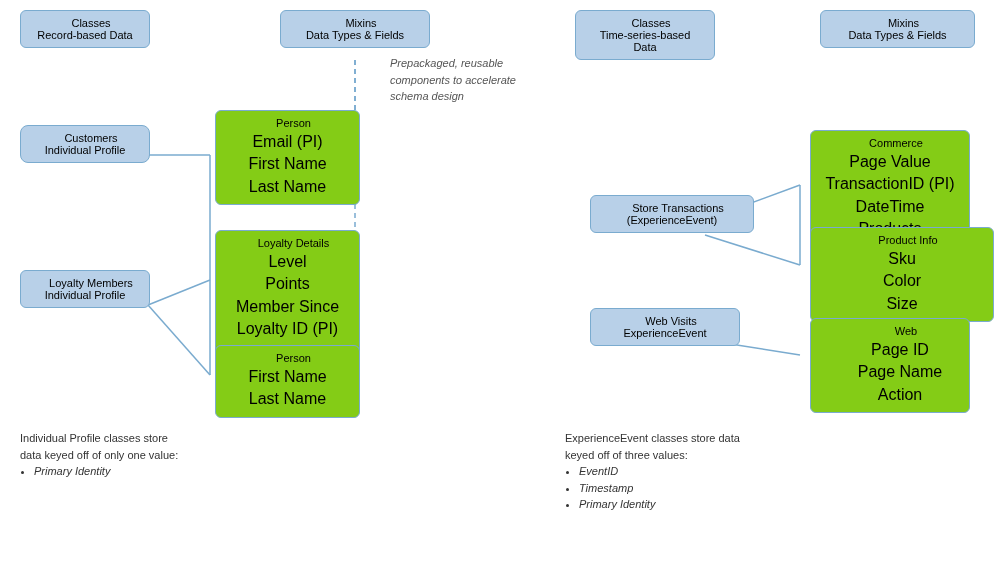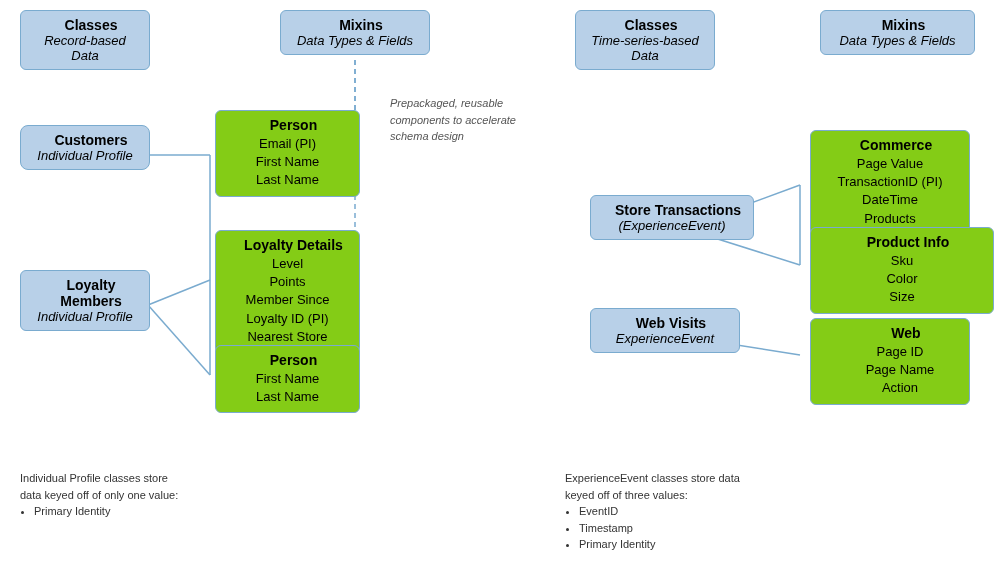--- a/index.html
+++ b/index.html
@@ -26,52 +26,51 @@
     }
     .box-blue-dark {
       background: #b8d0e8;
       border: 1.5px solid #7aabcf;
     }
     .box-blue-light {
       background: #84cc16;
       border: 1.5px solid #7aabcf;
     }
     .box-title {
-      font-weight: bold;
-      font-size: 14px;
+      font-weight: normal;
+      font-size: 11px;
       margin-left: 12px;
     }
     .box-subtitle {
-      font-size: 13px;
-      font-style: italic;
+      font-size: 11px;
     }
     .box-fields {
-      font-size: 13px;
+      font-size: 16px;
       margin-top: 2px;
       line-height: 1.4;
     }
 
     
     .connectors {
       position: absolute;
       top: 0; left: 0;
       width: 999px;
       height: 562px;
       pointer-events: none;
     }
 
     .note-text {
       position: absolute;
       font-size: 11px;
       color: #333;
       line-height: 1.5;
-      margin-top: 40px;
     }
     .note-text ul {
       padding-left: 14px;
+      font-style: italic;
     }
   </style>
 </head>
 <body>
 
 <div class="diagram">
 
   <svg class="connectors">
 
     <line x1="148" y1="155" x2="210" y2="155" stroke="#7aabcf" stroke-width="1.5"></line>

